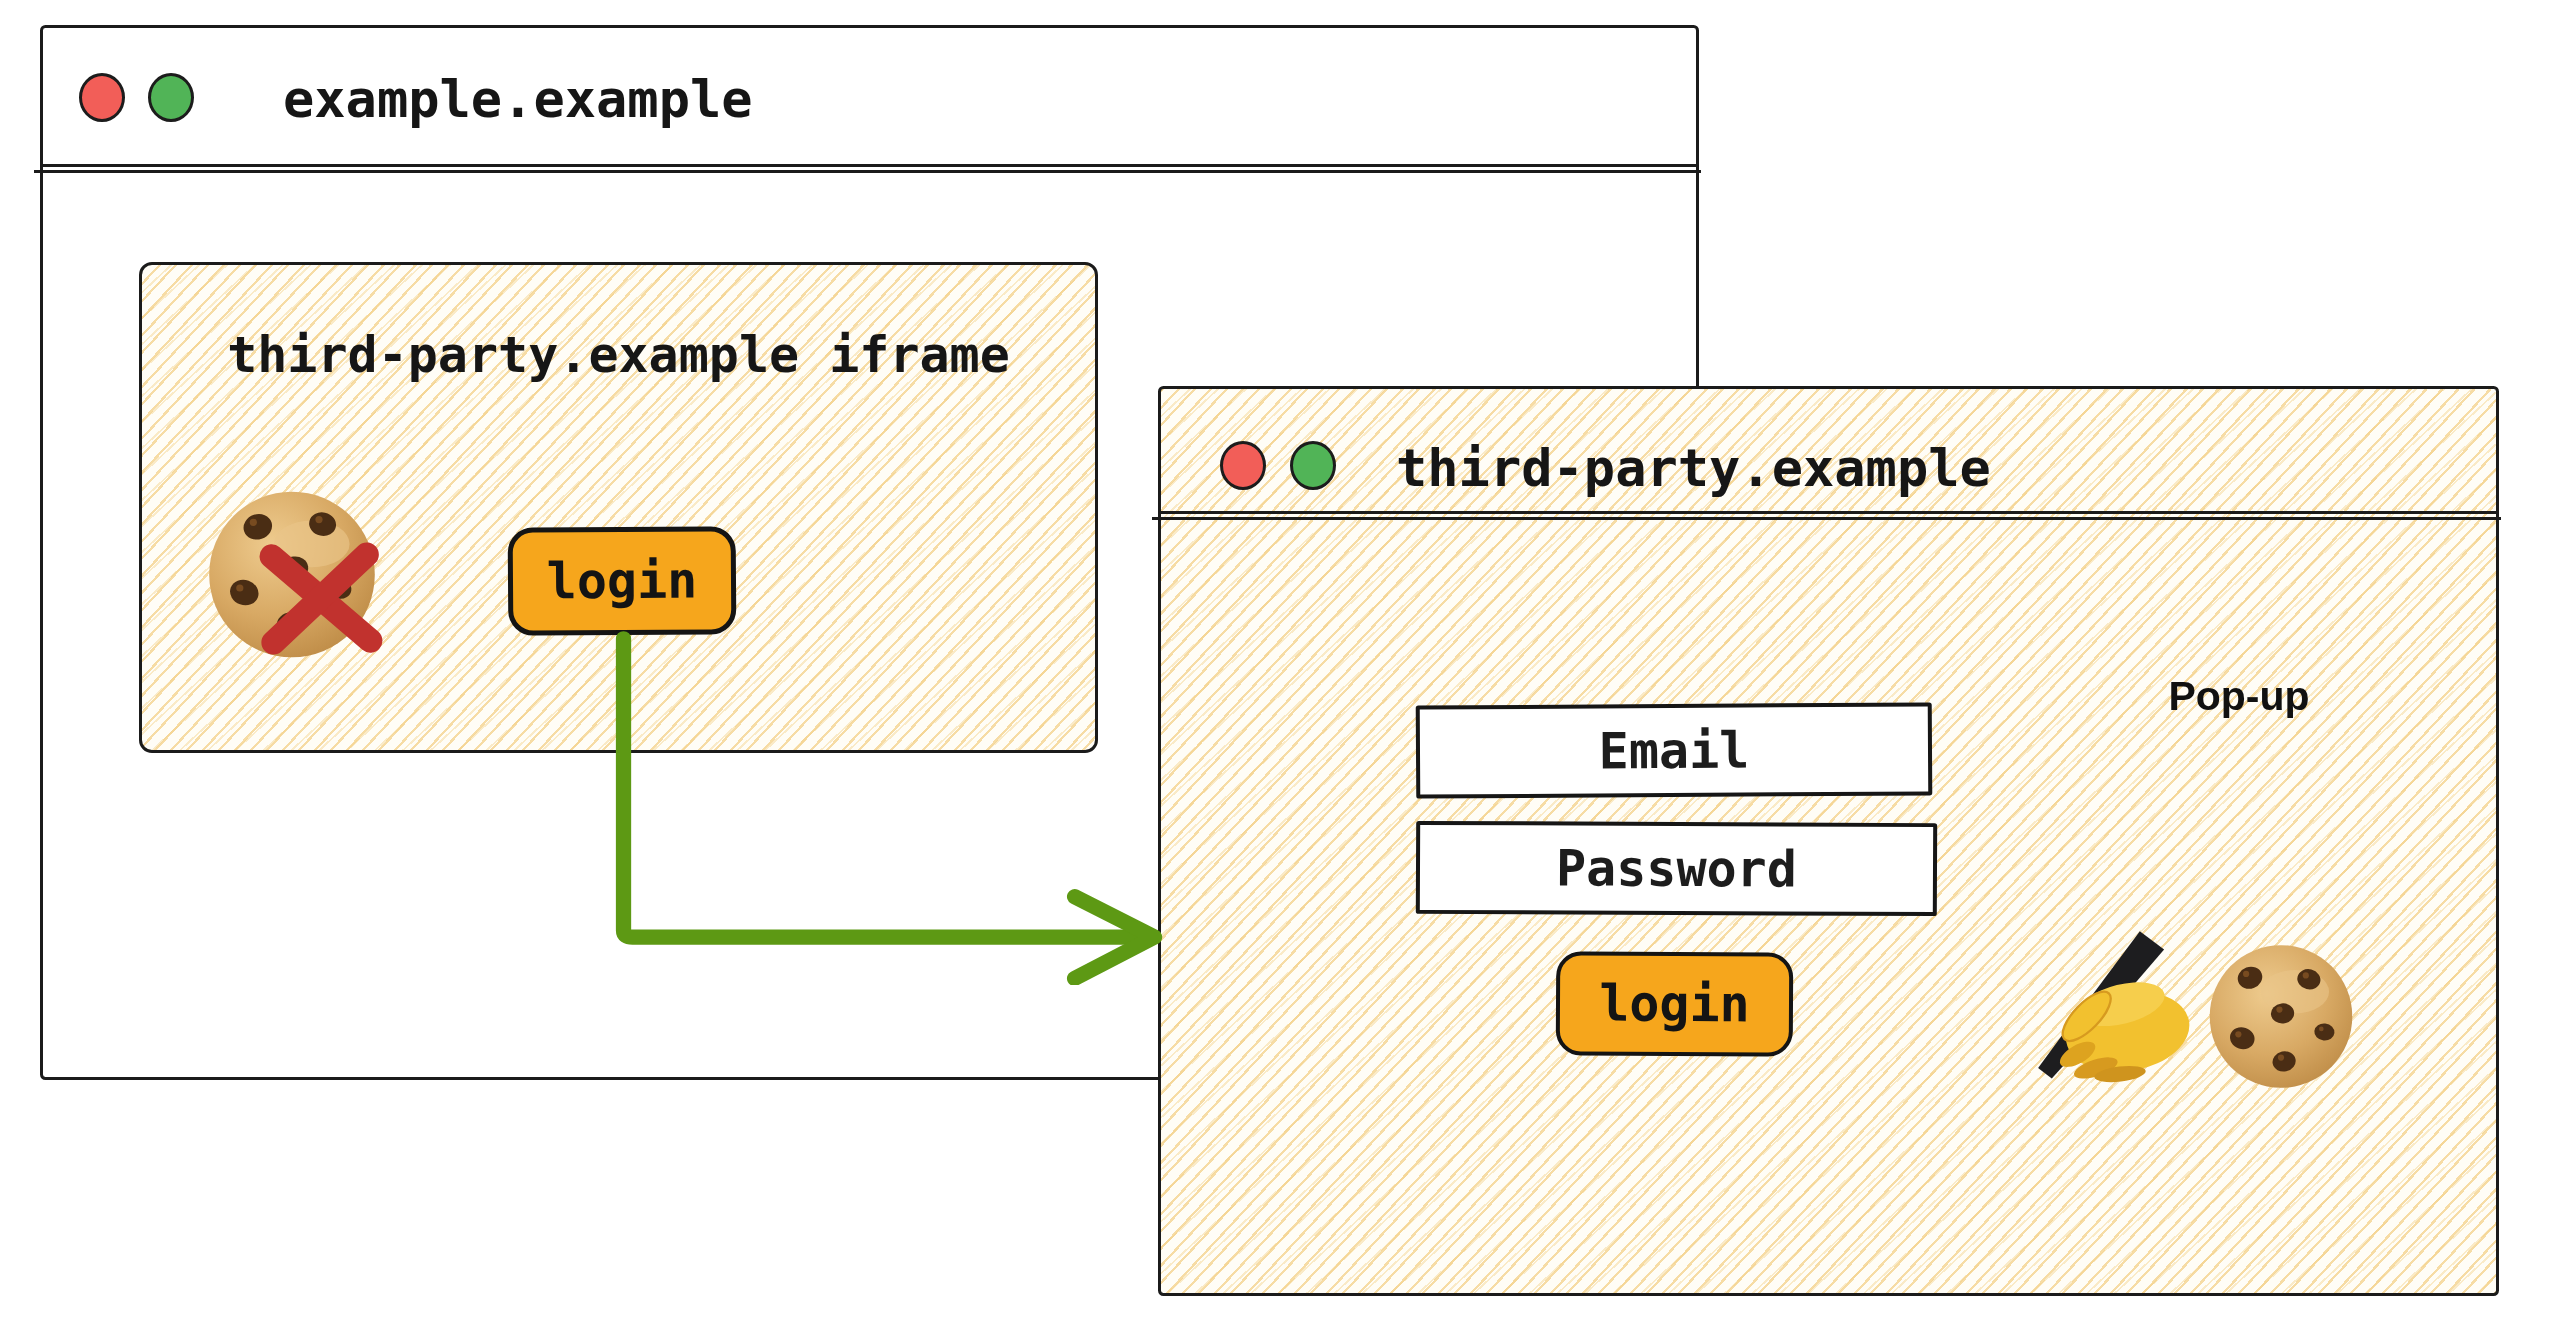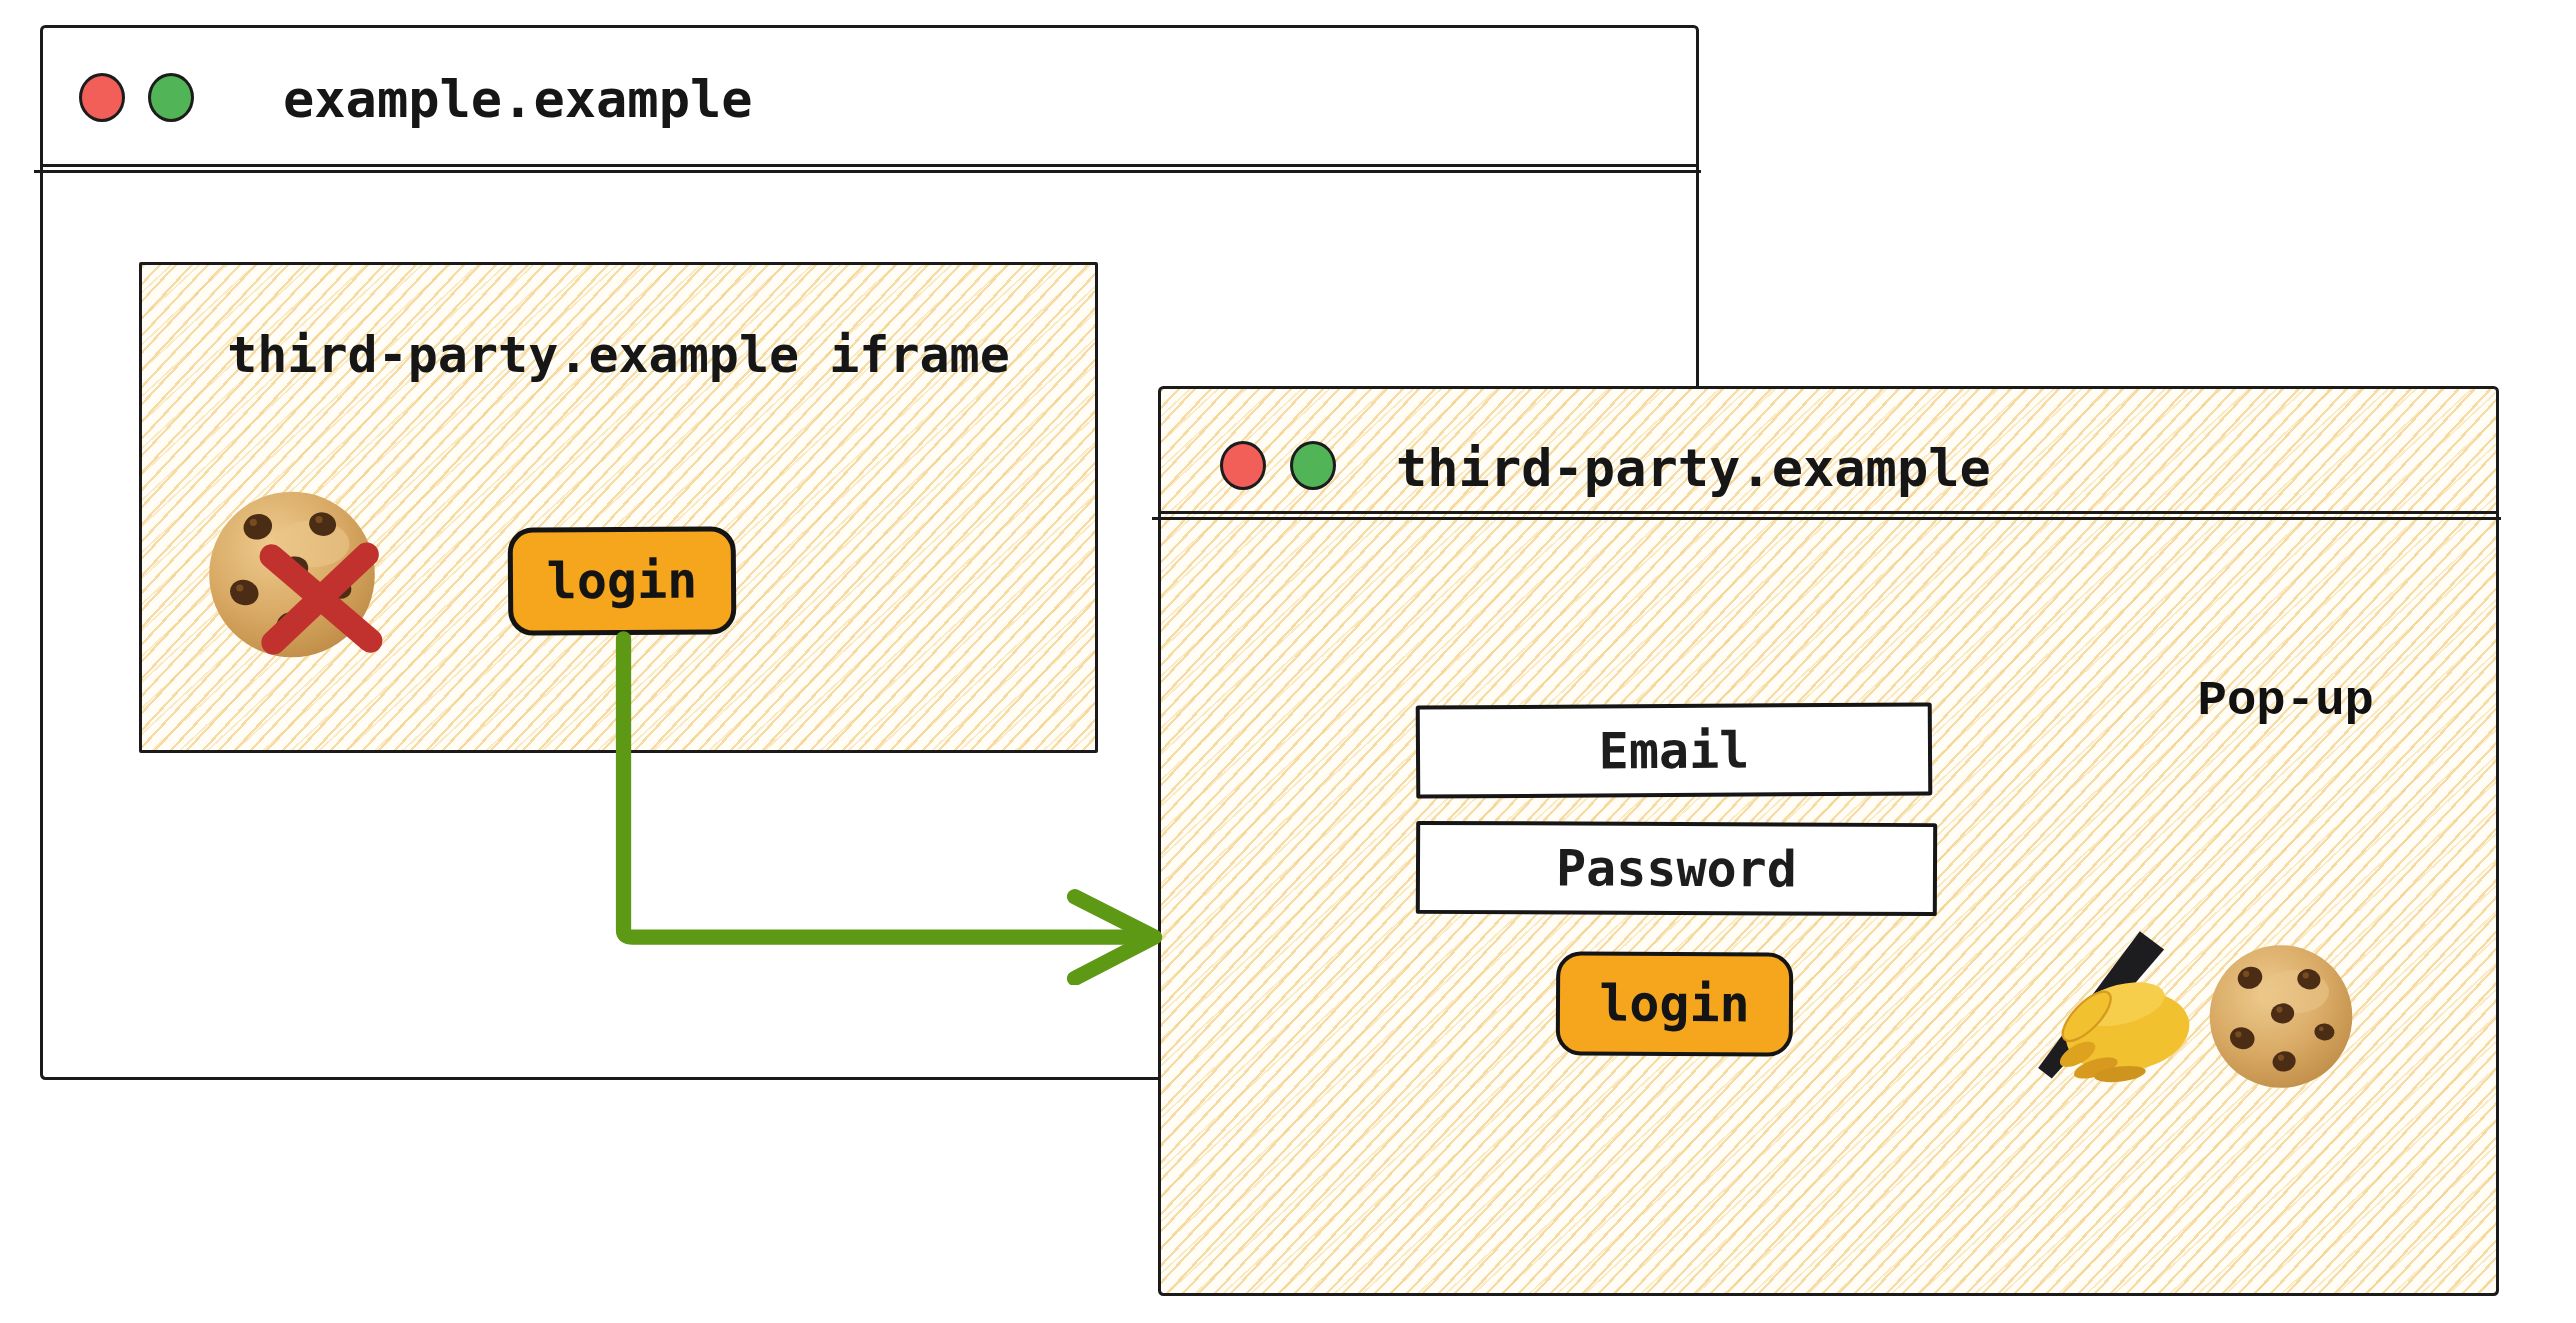--- a/index.html
+++ b/index.html
@@ -26,21 +26,21 @@
   .win-title{position:absolute;font-size:52px;font-weight:700;letter-spacing:0;white-space:nowrap;}
 
   #opener-window{left:40px;top:25px;width:1659px;height:1055px;background:#ffffff;z-index:1;}
   #opener-window .titlebar{height:139px;}
   #opener-window .t-red{left:36px;top:45px;}
   #opener-window .t-green{left:105px;top:45px;}
   #opener-window .win-title{left:240px;top:41px;}
 
   
   #iframe-box{position:absolute;left:96px;top:234px;width:959px;height:491px;
-              border:3.6px solid #1b1b1b;border-radius:2px;box-sizing:border-box;}
+              border:3.6px solid #1b1b1b;border-radius:13px;box-sizing:border-box;}
   #iframe-label{position:absolute;left:0;top:61px;width:100%;text-align:center;
                 font-size:50px;font-weight:700;white-space:nowrap;}
   #iframe-cookie{position:absolute;left:60px;top:218px;width:180px;height:183px;}
   #iframe-x{position:absolute;left:115px;top:277px;width:128px;height:113px;}
   .sketch-btn{position:absolute;border:5.4px solid #141414;border-radius:25px;box-sizing:border-box;
               background:#f6a61c;display:flex;align-items:center;justify-content:center;
               font-size:50px;font-weight:700;color:#141414;cursor:pointer;}
   #iframe-login{left:366px;top:262px;width:228px;height:108px;transform:rotate(-0.4deg);}
 
   
@@ -53,23 +53,23 @@
   #popup-window .t-green{left:129px;top:52px;}
   #popup-window .win-title{left:235px;top:49px;}
 
   .field{position:absolute;background:#ffffff;border:4.5px solid #161616;box-sizing:border-box;
          display:flex;align-items:center;justify-content:center;
          font-size:50px;font-weight:700;color:#1d1d1d;}
   #email-field{left:255px;top:315px;width:516px;height:93px;transform:rotate(-0.35deg);border-radius:2.7px;}
   #password-field{left:255px;top:433px;width:521px;height:93px;transform:rotate(0.25deg);border-radius:2.7px;}
   #popup-login{left:395px;top:563px;width:237px;height:104px;border-width:4.5px;transform:rotate(0.3deg);}
 
-  #popup-label{position:absolute;left:943px;top:284px;width:270px;text-align:right;
-               font-family:Liberation Mono, monospace;
-               font-size:49px;font-weight:700;color:#111;}
+  #popup-label{position:absolute;left:943px;top:284px;width:270px;text-align:center;
+               font-family:Liberation Sans, sans-serif;
+               font-size:41px;font-weight:700;color:#111;}
   #hand-icon{position:absolute;left:868px;top:539px;width:167px;height:160px;}
   #popup-cookie{position:absolute;left:1041px;top:550px;width:158px;height:155px;}
 </style>
 </head>
 <body>
 
 <div class="canvas">
 
   <div class="window" id="opener-window">
     <div class="titlebar">

